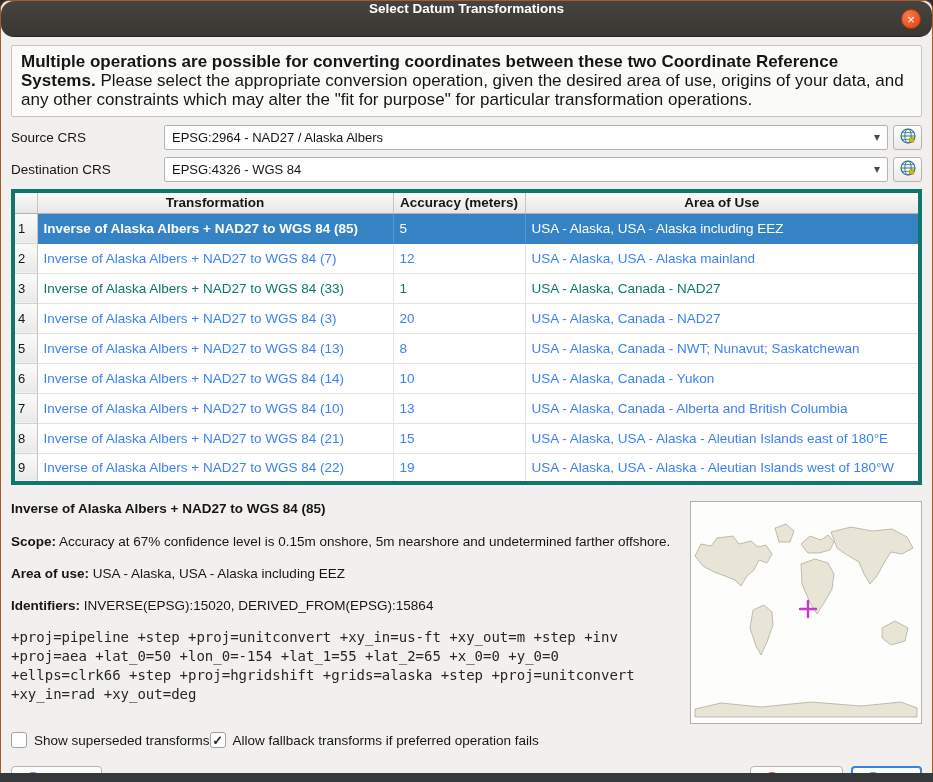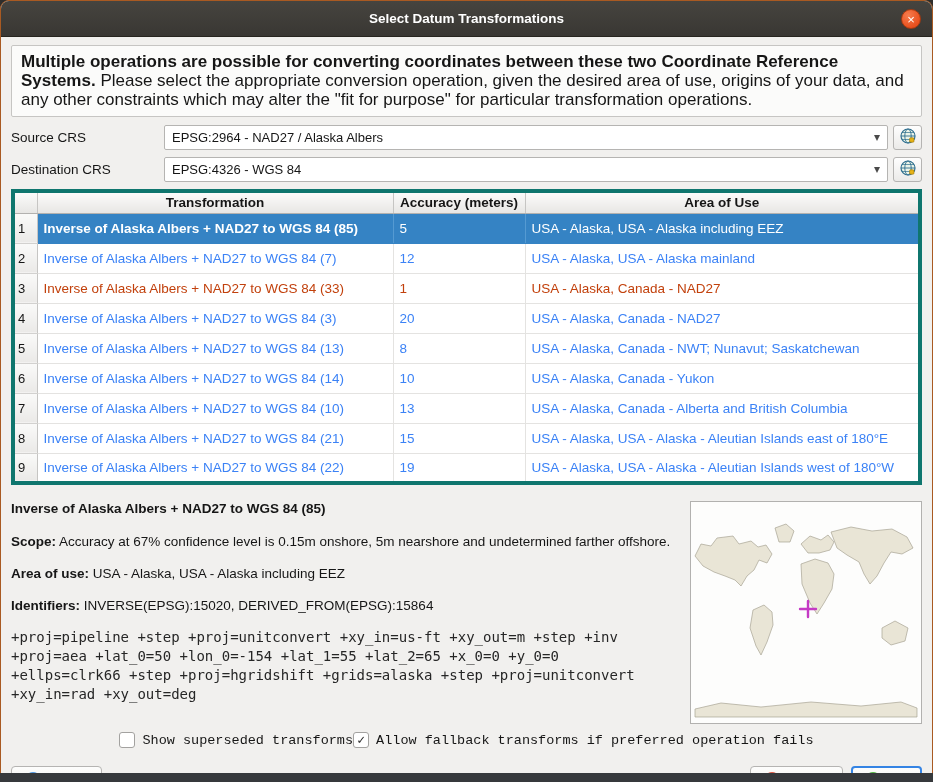--- a/index.html
+++ b/index.html
@@ -14,21 +14,21 @@
     border-radius:9px 9px 0 0; overflow:hidden;
     display:flex; flex-direction:column;
   }
   .bottom-strip { position:absolute; left:0; right:0; bottom:0; height:9px; background:#36393c; }
 
   
   .titlebar {
     flex:0 0 36px; height:36px; position:relative;
     background:linear-gradient(#46443f,#393733);
     border-bottom:1px solid #27251f;
-    display:flex; align-items:center; justify-content:center;
+    display:flex; align-items:flex-start; justify-content:center;border-radius:13px;
   }
   .titlebar .title { color:#ffffff; font-weight:bold; font-size:13.5px; }
   .close-btn {
     position:absolute; right:11px; top:8px; width:20px; height:20px;
     border-radius:50%; border:1px solid #a83a10;
     background:radial-gradient(circle at 35% 30%, #f67c4e, #e8501e 70%);
     color:#fff; font-size:13px; line-height:17px; text-align:center; cursor:pointer; padding:0;
   }
 
   .content { flex:1; padding:8px 10px 0 10px; display:flex; flex-direction:column; }
@@ -74,37 +74,37 @@
     border-bottom:1px solid #d2d1cf; border-right:1px solid #c6c5c3;
     font-size:13px; font-weight:normal; text-align:left; color:#161616; padding:0 3px;
   }
   .tx-table td {
     height:30px; font-size:13.5px; color:#3b82f6; padding:0 6px;
     border-bottom:1px solid #e4e3e1; border-right:1px solid #e4e3e1;
     overflow:hidden; white-space:nowrap; text-overflow:ellipsis;
   }
   tr.selected td { background:#3583c4; color:#ffffff; border-bottom-color:#3583c4; border-right-color:#559ad2; }
   tr.selected td.t-name { font-weight:bold; }
-  tr.disabled td { color:#c2410c; }
+  tr.disabled td { color:#0f766e; }
 
   
   .details-row { display:flex; gap:12px; height:223px; margin-bottom:6px; }
   .details-text { flex:1; font-size:13.5px; color:#161616; overflow:hidden; }
   .details-title { font-weight:bold; margin-bottom:16px; }
   .details-para { margin-bottom:13px; line-height:19px; max-width:660px; }
   .details-para .b { font-weight:bold; }
   .proj {
     font-family:"DejaVu Sans Mono", monospace; font-size:14px; line-height:19px;
     color:#262626; max-width:655px; margin-top:2px;
   }
   .map-box { flex:0 0 232px; width:232px; height:223px; border:1px solid #b2b1af; background:#fdfdfc; }
   .map-box svg { display:block; width:100%; height:100%; }
 
   
-  .check-row { display:flex; justify-content:center; align-items:center; height:20px; margin-bottom:16px;font-family:Liberation Mono, monospace; }
+  .check-row { display:flex; justify-content:flex-start; align-items:center; height:20px; margin-bottom:16px; }
   .checkbox { display:flex; align-items:center; gap:7px; font-size:13.5px; color:#161616; cursor:pointer; }
   .box {
     width:16px; height:16px; background:#ffffff; border:1px solid #a3a2a0; border-radius:3px;
     display:flex; align-items:center; justify-content:center;
   }
   .tick { color:#2b2b2b; font-size:13px; font-weight:bold; line-height:1; }
 
   
   .btn-row { display:flex; align-items:center; }
   .btn {

